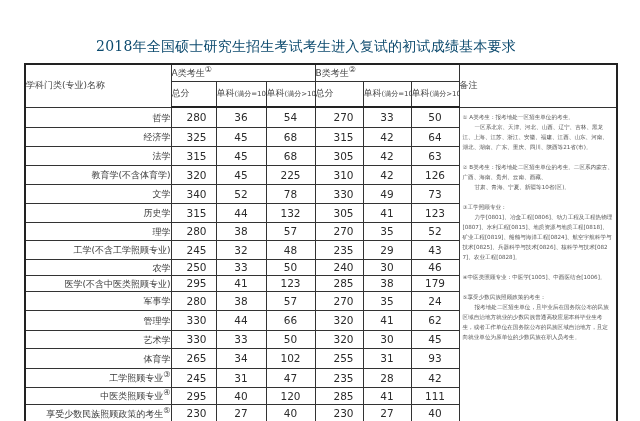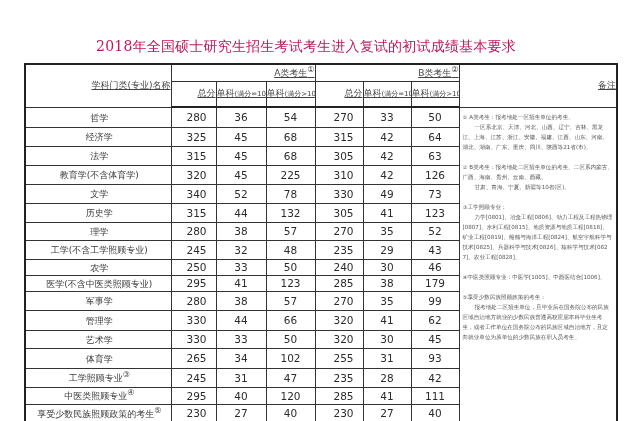--- a/index.html
+++ b/index.html
@@ -2,42 +2,42 @@
 <html><head>
 <meta charset="utf-8">
 <style>
   html, body { margin: 0; padding: 0; background: #ffffff; }
   body {
     width: 640px; height: 421px; overflow: hidden; position: relative;
     font-family: "DejaVu Sans", sans-serif; color: #2a2a2a;
   }
   .title {
     position: absolute; left: 0; top: 38px; width: 640px; text-align: center;
-    font-family: "DejaVu Serif", serif; font-size: 14px; color: #be185d;
+    font-family: "DejaVu Serif", serif; font-size: 14px; color: #0c4a6e;
     letter-spacing: 0.2px; padding-left: 0;
   }
   .title span { display: inline-block; transform: translateX(-14px); }
   table.scores {
     position: absolute; left: 24px; top: 63px;
     border-collapse: collapse; table-layout: fixed;
     width: 592px;
   }
   table.scores td, table.scores th {
     border: 1px solid #333; padding: 0; font-weight: normal;
     overflow: hidden; white-space: nowrap;
   }
-  table.scores th { font-size: 9px; color: #444; text-align: right; vertical-align: middle; text-decoration: underline; }
+  table.scores th { font-size: 9px; color: #444; text-align: left; vertical-align: middle; }
   .hdr-group { height: 17px; border-top: 2px solid #222 !important; }
   .hdr-sub { height: 26px; line-height: 11px; }
   .hdr-sub .small { font-size: 7px; }
   .hdr-name { border-left: 2px solid #222 !important; }
   .hdr-remark { border-right: 2px solid #222 !important; }
   sup.circ { font-size: 8px; vertical-align: 4px; }
   tr.data td { font-size: 10.5px; color: #2b2b2b; }
-  td.name { text-align: center; padding-left: 2px !important; font-size: 9px !important; color: #3a3a3a !important; border-left: 2px solid #222 !important; }
+  td.name { text-align: right; padding-left: 2px !important; font-size: 9px !important; color: #3a3a3a !important; border-left: 2px solid #222 !important; }
   td.num { text-align: right; padding-right: 9px !important; }
   td.num.c { text-align: center; padding-right: 0 !important; }
   td.remarks {
     vertical-align: top; white-space: normal !important; font-size: 5.6px !important;
     line-height: 10px; color: #555 !important; padding: 4px 3px 0 3px !important;
     border-right: 2px solid #222 !important; word-break: break-all;
   }
   .remark-block { margin-bottom: 10px; }
   .remark-block .indent { text-indent: 12px; }
   .hdr-row-line td, .hdr-row-line th { border-bottom: 2px solid #222 !important; }
@@ -187,21 +187,21 @@
         <td class="num c"><span>38</span></td>
         <td class="num c"><span>179</span></td>
       </tr>
       <tr class="data" style="height: 19px;">
         <td class="name"><span>军事学</span><sup class="circ"></sup></td>
         <td class="num"><span>280</span></td>
         <td class="num c"><span>38</span></td>
         <td class="num c"><span>57</span></td>
         <td class="num"><span>270</span></td>
         <td class="num c"><span>35</span></td>
-        <td class="num c"><span>99</span></td>
+        <td class="num c"><span>24</span></td>
       </tr>
       <tr class="data" style="height: 20px;">
         <td class="name"><span>管理学</span><sup class="circ"></sup></td>
         <td class="num"><span>330</span></td>
         <td class="num c"><span>44</span></td>
         <td class="num c"><span>66</span></td>
         <td class="num"><span>320</span></td>
         <td class="num c"><span>41</span></td>
         <td class="num c"><span>62</span></td>
       </tr>

